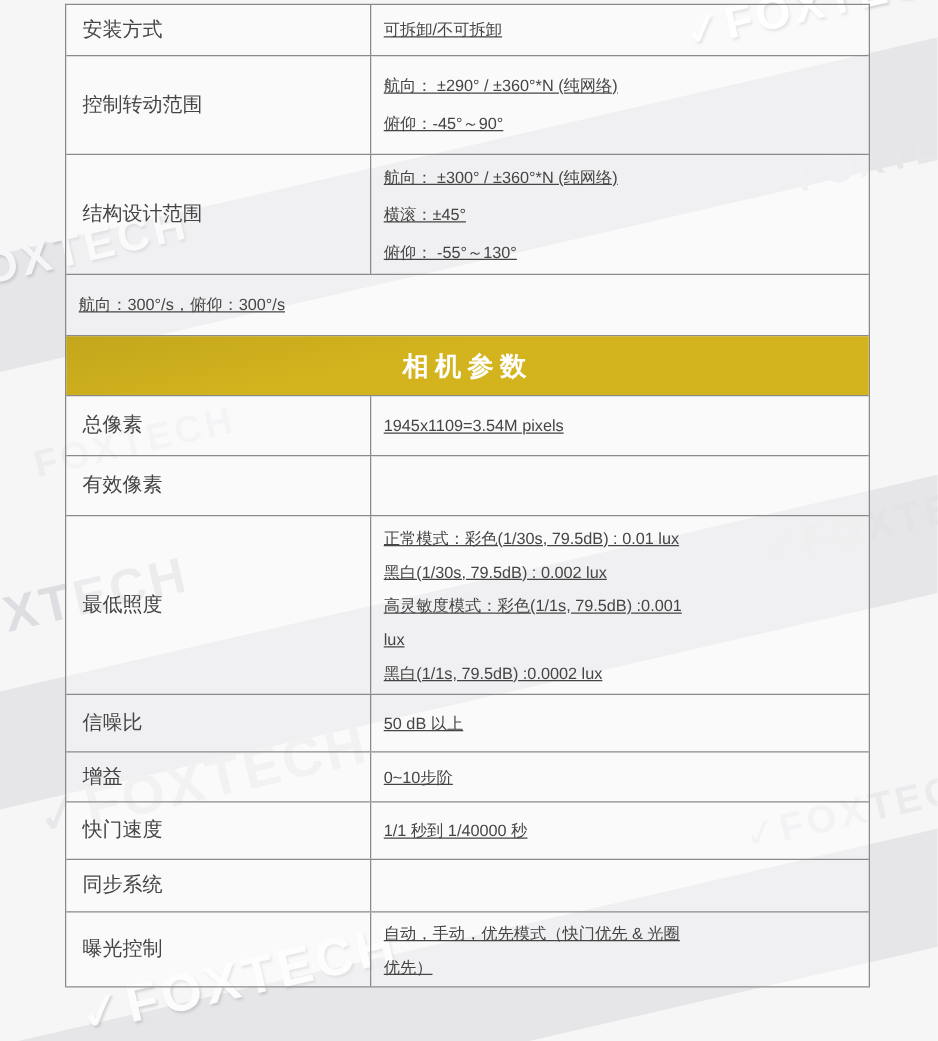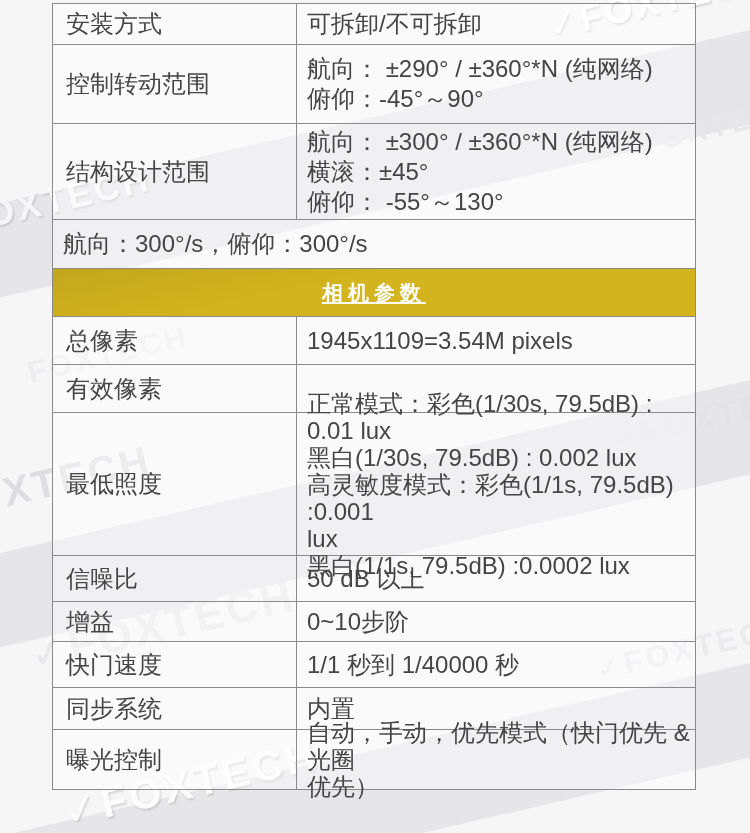--- a/index.html
+++ b/index.html
@@ -26,34 +26,35 @@
   .spec-table{
     position:absolute;left:52px;top:3px;width:644px;z-index:1;
     border:1px solid var(--border_gray,#8a8a8a);border-bottom:none;
     background:rgba(255,255,255,.42);
     box-sizing:border-box;
   }
   .row{display:flex;box-sizing:border-box;border-bottom:1px solid var(--border_gray,#8a8a8a);}
   .cell{box-sizing:border-box;display:flex;align-items:center;}
   .label-cell{
     flex:0 0 244px;width:244px;border-right:1px solid var(--border_gray,#8a8a8a);
-    padding-left:13px;font-size:24px;
+    padding-left:13px;font-size:16px;
   }
   .value-cell{
-    flex:1;padding:3px 2px 3px 10px;font-size:24px;line-height:30px;
+    flex:1;padding:3px 2px 3px 10px;font-size:13px;line-height:30px;
     white-space:pre-line;
+    text-decoration:underline;
   }
   .tight .value-cell{line-height:27px;}
   .section-row{border-bottom:1px solid var(--border_gray,#8a8a8a);display:flex;}
   .section-bar{
     flex:1;display:flex;align-items:center;justify-content:center;
     background:var(--accent_gold,#d3b41e);
     background-image:linear-gradient(168deg,rgba(0,0,0,.08) 0%,rgba(0,0,0,0) 42%);
     color:var(--header_text,#ffffff);
-    font-size:21px;font-weight:bold;letter-spacing:5px;text-decoration:underline;
+    font-size:21px;font-weight:bold;letter-spacing:5px;
   }
 </style>
 </head>
 <body>
 
 <div class="wm-layer">
   <div class="band" style="top:112px"></div>
   <div class="band" style="top:462px"></div>
   <div class="band" style="top:745px"></div>
 
@@ -125,21 +126,20 @@
     <div class="cell value-cell">0~10步阶</div>
   </div>
 
   <div class="row" style="height:46px">
     <div class="cell label-cell">快门速度</div>
     <div class="cell value-cell">1/1 秒到 1/40000 秒</div>
   </div>
 
   <div class="row" style="height:42px">
     <div class="cell label-cell">同步系统</div>
-    <div class="cell value-cell">内置</div>
   </div>
 
   <div class="row tight" style="height:60px">
     <div class="cell label-cell">曝光控制</div>
     <div class="cell value-cell">自动，手动，优先模式（快门优先 &amp; 光圈
 优先）</div>
   </div>
 
 </div>
 

